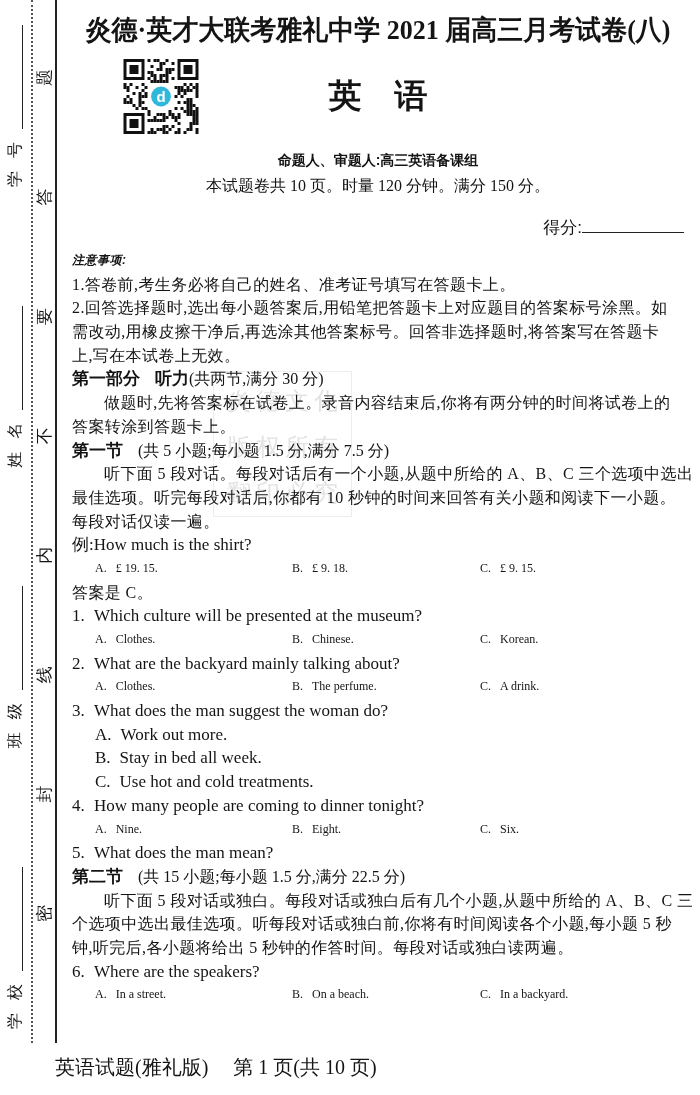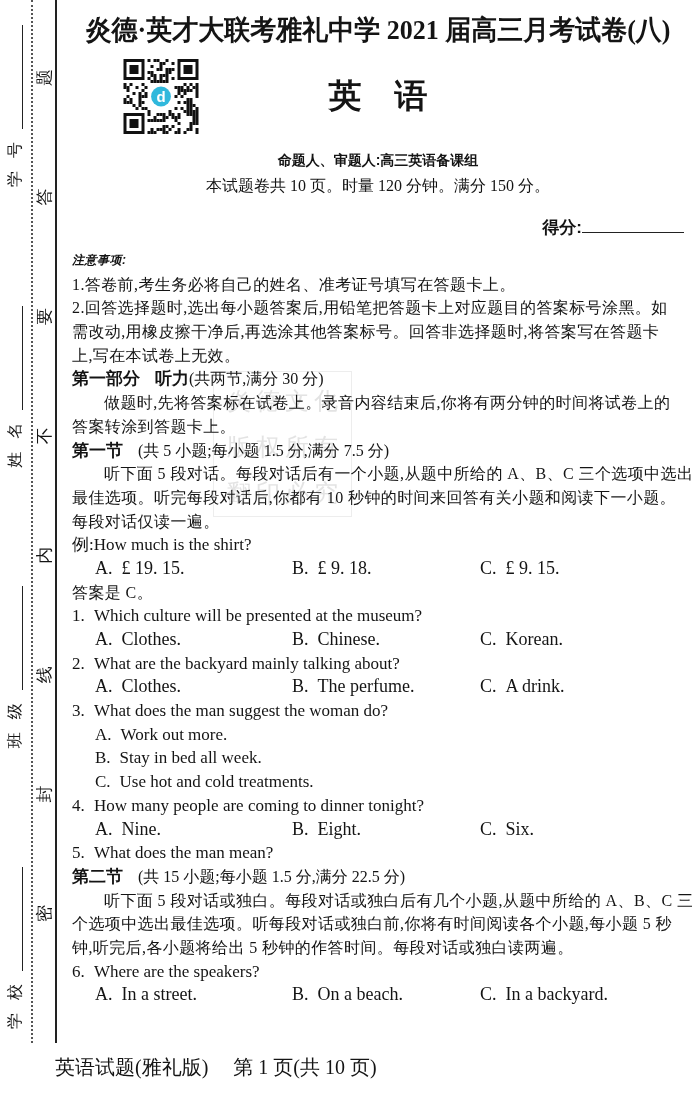--- a/index.html
+++ b/index.html
@@ -30,34 +30,34 @@
   .exam-title{margin-top:13px;text-align:center;font-size:26px;font-weight:900;white-space:nowrap;
         letter-spacing:0px;transform:scaleY(1.05);}
   .header-row{position:relative;height:100px;}
   .qr{position:absolute;left:50px;top:11px;}
   .subject{position:absolute;left:0;top:26px;width:100%;text-align:center;font-size:33px;font-weight:700;
         font-family:"Liberation Sans","DejaVu Sans",sans-serif;}
   .examiner{margin-top:4px;text-align:center;font-size:14px;font-weight:700;
         font-family:"Liberation Sans","DejaVu Sans",sans-serif;}
   .paper-info{margin-top:6px;text-align:center;font-size:16px;}
   .score-row{margin-top:19px;height:24px;text-align:right;}
-  .score-label{font-size:17px;font-weight:700;font-family:"Liberation Sans","DejaVu Sans",sans-serif;}
+  .score-label{font-size:17px;font-weight:400;font-family:"Liberation Sans","DejaVu Sans",sans-serif;}
   .score-blank{display:inline-block;width:102px;height:16px;border-bottom:1.6px solid #222;}
 
   #body-lines{margin-top:9px;}
   .line{position:relative;height:23.7px;line-height:23.7px;white-space:nowrap;font-size:16px;}
   .cn{letter-spacing:0.4px;}
   .en{font-size:17px;}
   .indent{text-indent:32px;}
   .bold-sans{font-family:"Liberation Sans","DejaVu Sans",sans-serif;font-weight:700;font-size:12px;letter-spacing:0.5px;font-style:italic;}
   .h-main{font-family:"Liberation Sans","DejaVu Sans",sans-serif;font-weight:700;font-size:17px;margin-right:15px;}
   .h-sub{font-family:"Liberation Sans","DejaVu Sans",sans-serif;font-weight:700;font-size:17px;}
   .h-note{font-size:16px;}
   .qnum{display:inline-block;min-width:22px;font-size:17px;}
-  .opt{position:absolute;top:0;font-size:18px;}
+  .opt{position:absolute;top:0;font-size:12px;}
   .opt-0{left:23px;}.opt-1{left:220px;}.opt-2{left:408px;}
   .okey{margin-right:9px;}
   .stack-opt{padding-left:23px;font-size:17px;}
 
   .footer{position:absolute;left:55px;top:1054px;width:630px;text-align:left;font-size:20px;z-index:1;}
 </style>
 </head>
 <body>
 
 <div class="page">

